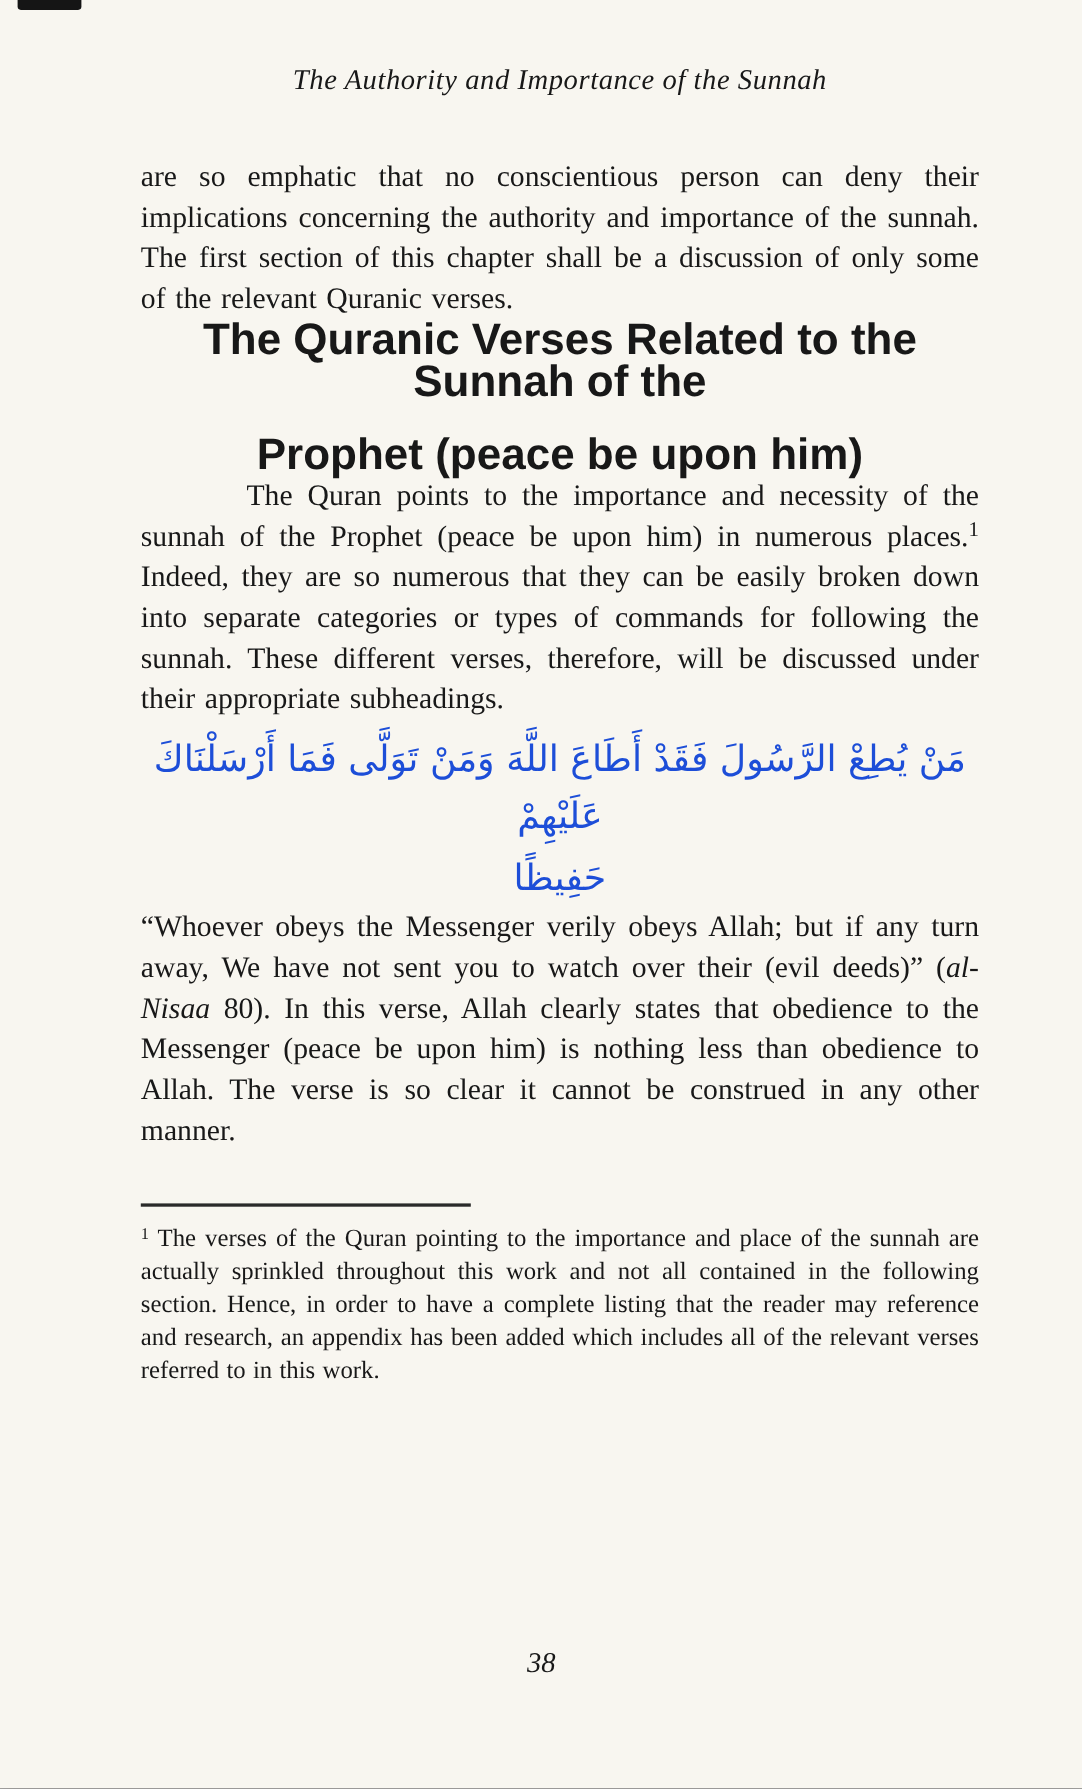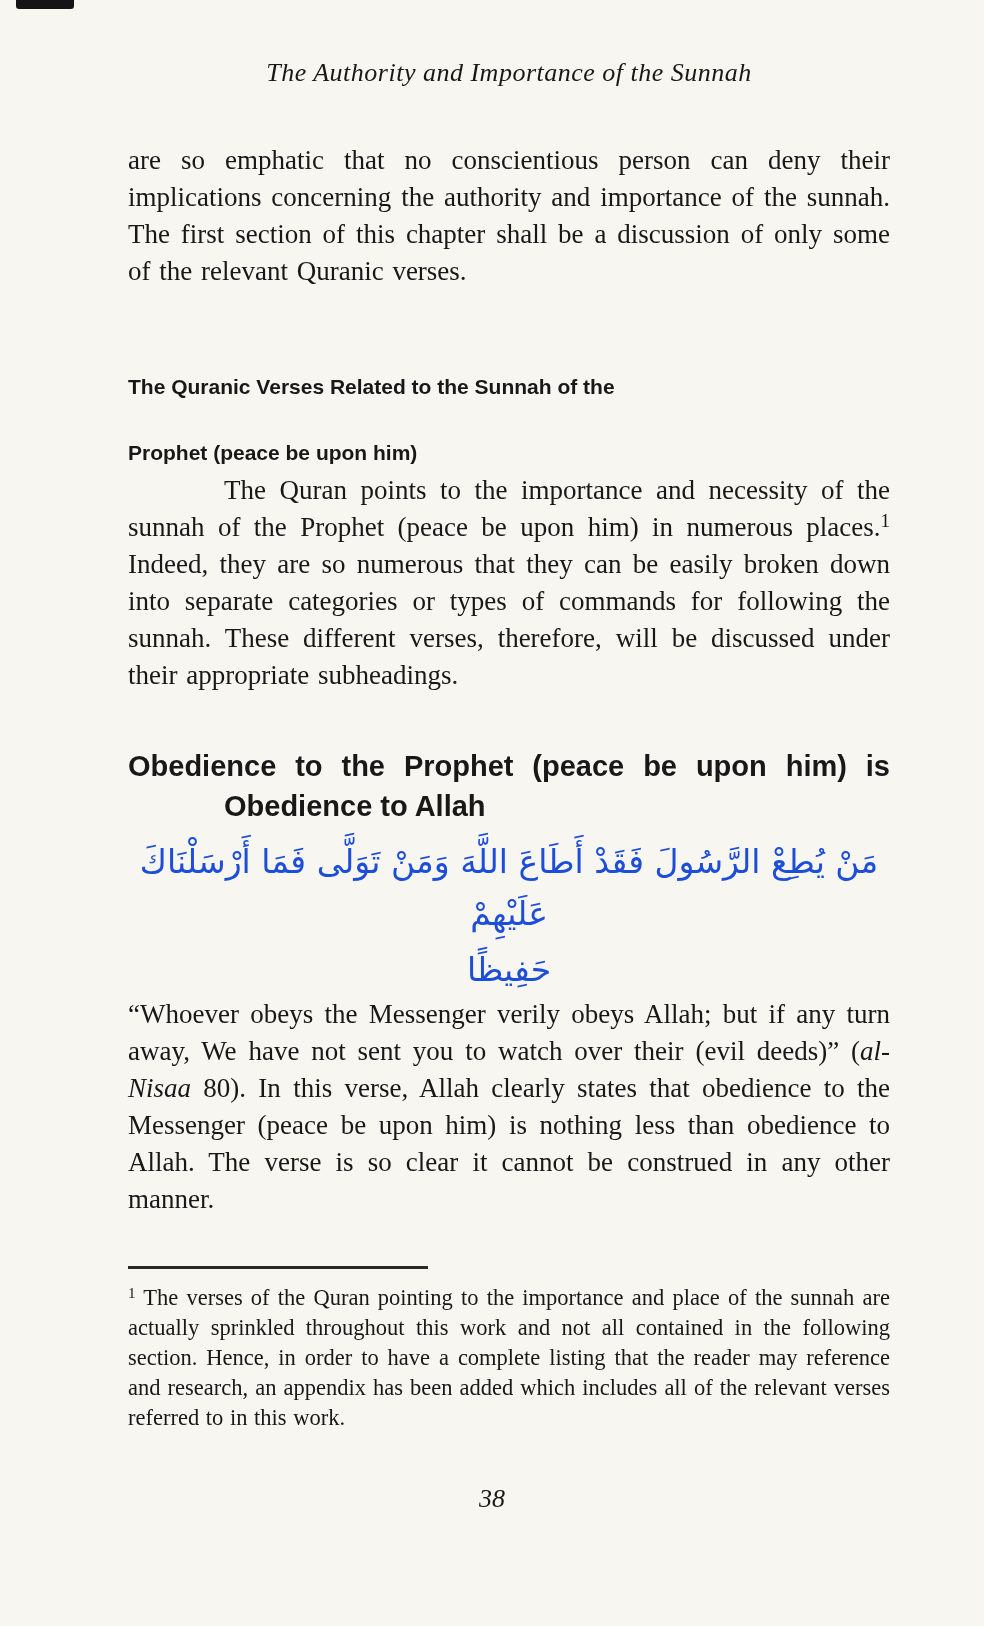--- a/index.html
+++ b/index.html
@@ -35,25 +35,25 @@
   }
   p.body-para {
     margin: 0;
     font-size: 27px;
     line-height: 37px;
     text-align: justify;
     word-spacing: 2px;
   }
   .para-indent { text-indent: 96px; }
   .h1-block {
-    margin-top: 78px;
     font-family: "Liberation Sans", sans-serif;
     font-weight: bold;
-    font-size: 21px;
+    font-size: 40px;
     line-height: 38px;
+    text-align: center;
   }
   .h1-line2 { margin-top: 28px; }
   .para2 { margin-top: 38px; }
   sup.note-ref {
     font-size: 19px;
     line-height: 0;
     vertical-align: 9px;
   }
   .h2-block {
     margin-top: 52px;
@@ -93,21 +93,21 @@
     margin: 0;
     font-size: 22.5px;
     line-height: 30px;
     text-align: justify;
     word-spacing: 1px;
   }
   .footnote-text sup.note-ref { font-size: 15px; vertical-align: 7px; }
   .page-number {
     position: absolute;
     left: 0; right: 0;
-    bottom: 112px;
+    bottom: 99px;
     text-align: center;
     font-style: italic;
     font-size: 26px;
   }
 </style>
 </head>
 <body>
 
 <div class="page">
   <div class="scan-mark"></div>
@@ -118,24 +118,20 @@
 
     <p class="body-para">are so emphatic that no conscientious person can deny their implications concerning the authority and importance of the sunnah. The first section of this chapter shall be a discussion of only some of the relevant Quranic verses.</p>
 
     <div class="h1-block">
       <div class="h1-line1">The Quranic Verses Related to the Sunnah of the</div>
       <div class="h1-line2">Prophet (peace be upon him)</div>
     </div>
 
     <p class="body-para para-indent para2"><span>The Quran points to the importance and necessity of the sunnah of the Prophet (peace be upon him) in numerous places.</span><sup class="note-ref">1</sup><span> Indeed, they are so numerous that they can be easily broken down into separate categories or types of commands for following the sunnah. These different verses, therefore, will be discussed under their appropriate subheadings.</span></p>
 
-    <div class="h2-block">
-      <div class="h2-line1">Obedience to the Prophet (peace be upon him) is</div>
-      <div class="h2-line2">Obedience to Allah</div>
-    </div>
 
 
     <div class="arabic-block">
       <div class="arabic-line1">مَنْ يُطِعْ الرَّسُولَ فَقَدْ أَطَاعَ اللَّهَ وَمَنْ تَوَلَّى فَمَا أَرْسَلْنَاكَ عَلَيْهِمْ</div>
       <div class="arabic-line2">حَفِيظًا</div>
     </div>
 
     <p class="body-para para4"><span>“Whoever obeys the Messenger verily obeys Allah; but if any turn away, We have not sent you to watch over their (evil deeds)” (</span><span class="italic">al-Nisaa</span><span> 80). In this verse, Allah clearly states that obedience to the Messenger (peace be upon him) is nothing less than obedience to Allah. The verse is so clear it cannot be construed in any other manner.</span></p>
 
     <div class="footnote-area">

